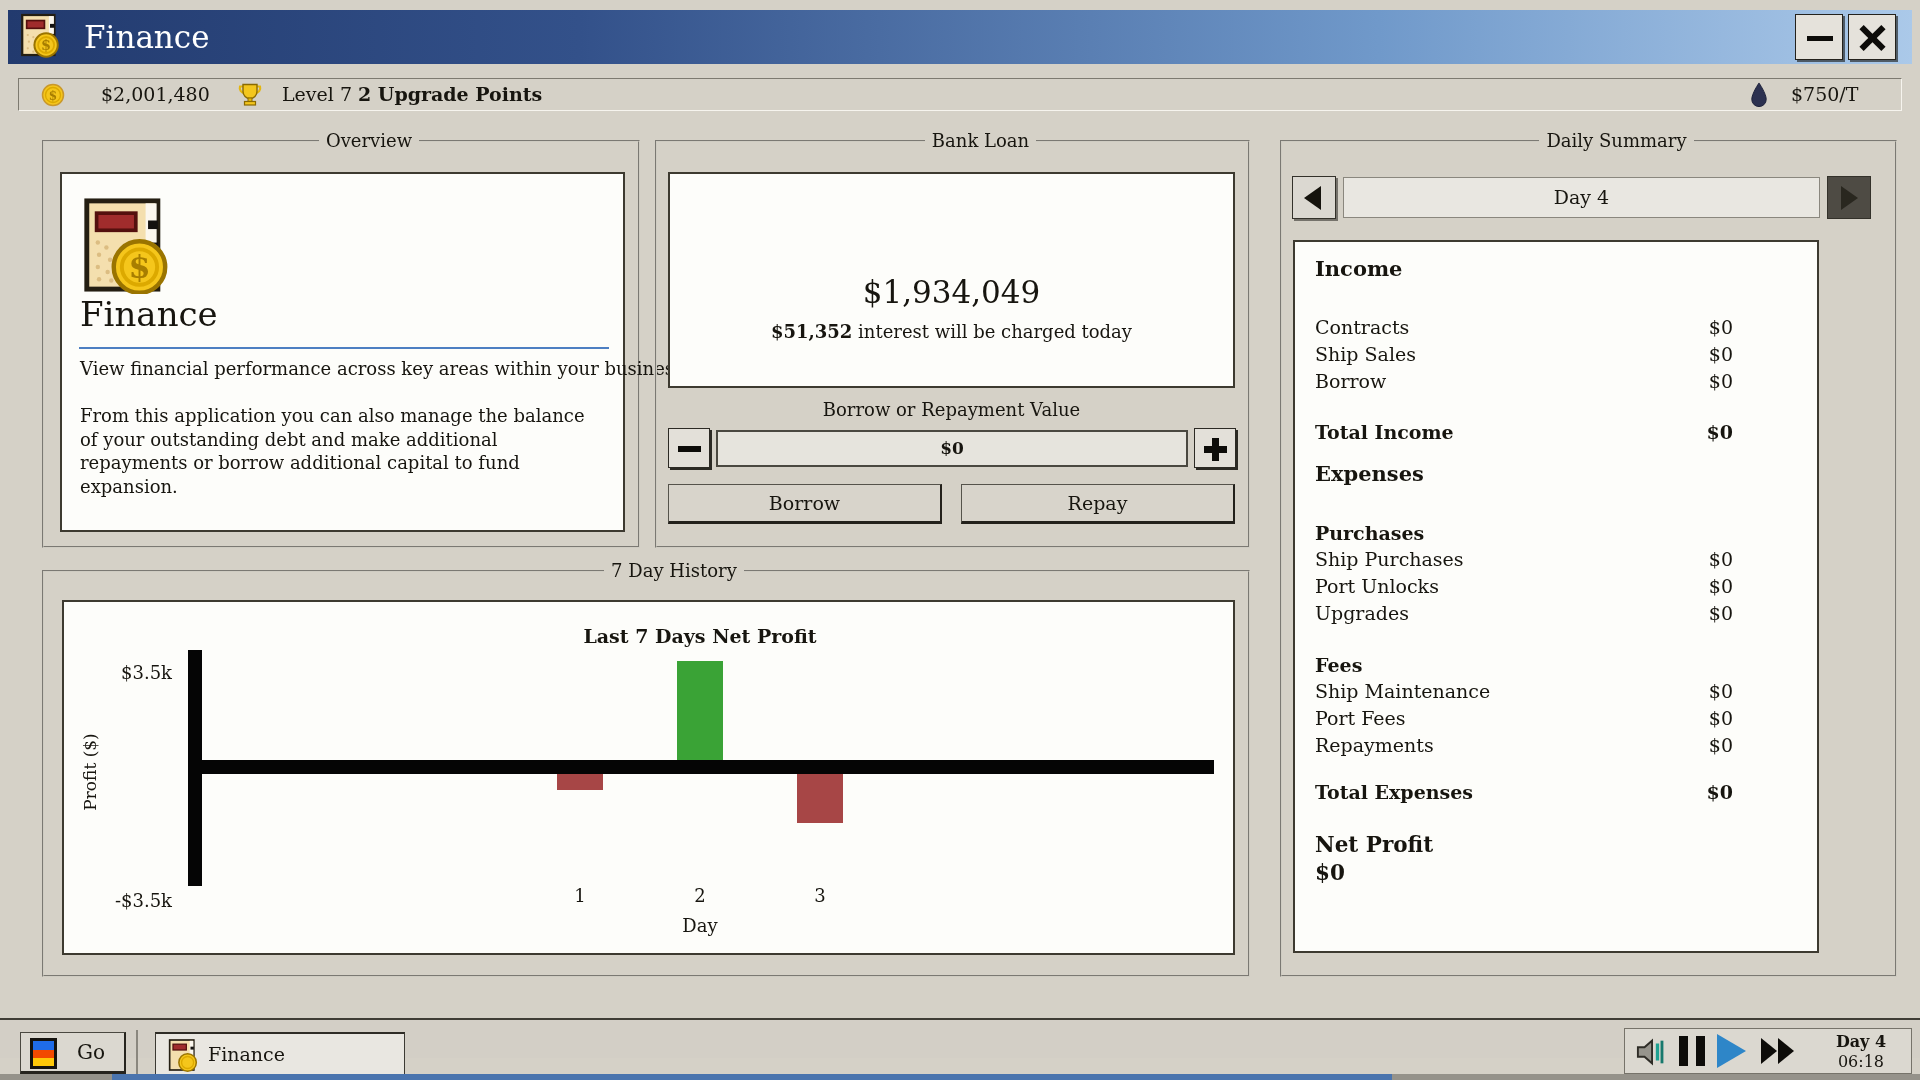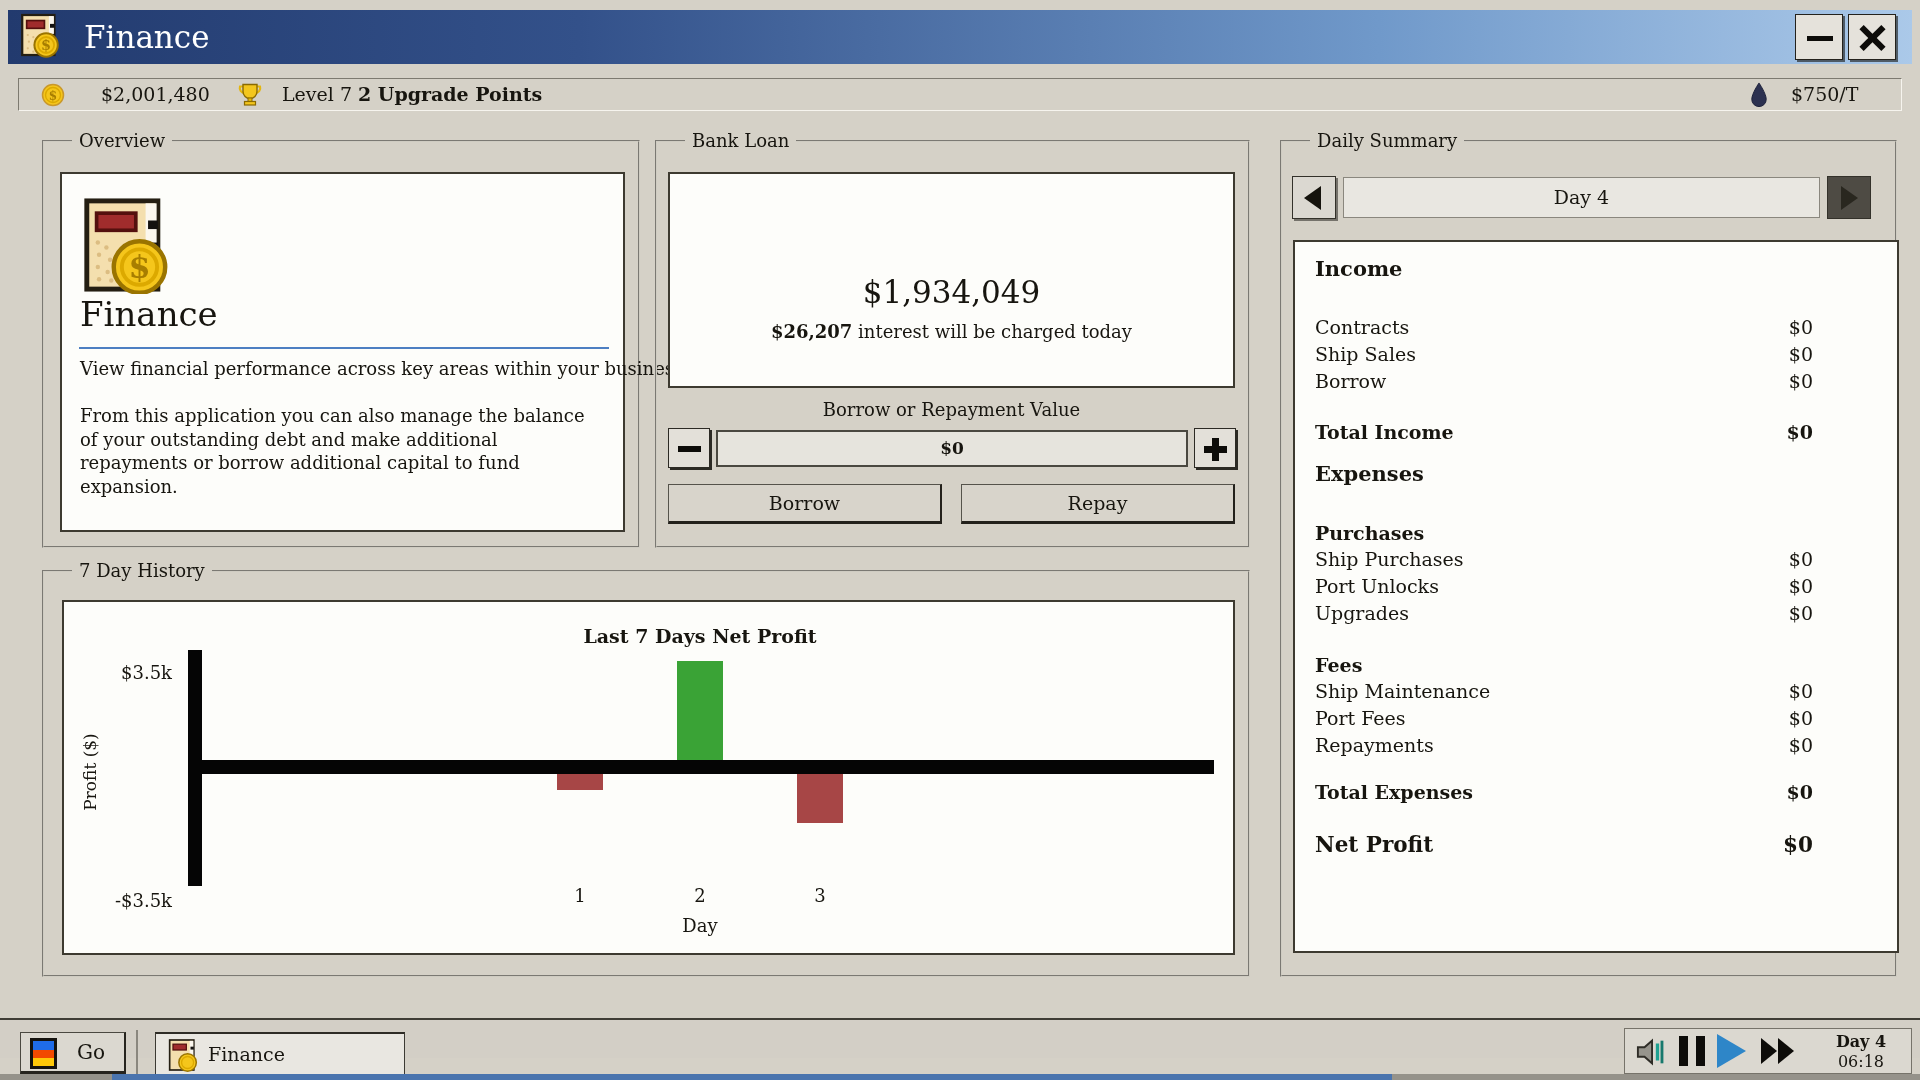--- a/index.html
+++ b/index.html
@@ -21,21 +21,21 @@
 
   
   .statusbar { position:absolute; left:18px; top:78px; width:1884px; height:33px;
     border-top:1px solid #7d7a70; border-left:1px solid #7d7a70;
     border-bottom:1px solid #f6f4ee; border-right:1px solid #f6f4ee; }
   .statusbar .txt { position:absolute; top:0; line-height:31px; font-size:19px; }
   .b { font-weight:bold; }
 
   
   fieldset { position:absolute; border:2px groove #cfccc2; }
-  legend { font-size:18px; margin-left:28px; padding:0 7px; }
+  legend { font-size:18px; margin-left:28px; padding:0 7px;text-align:center; }
 
   .card { position:absolute; background:#fdfdfa; border:2px solid #3d3a30; }
 
   
   .ov-head { position:absolute; left:80px; top:294px; font-size:34px; }
   .ov-rule { position:absolute; left:79px; top:347px; width:530px; height:2px; background:#4d7fc2; }
   .ov-p1 { position:absolute; left:80px; top:358px; font-size:18px; white-space:nowrap; }
   .ov-p2 { position:absolute; left:80px; top:404px; width:505px; font-size:18px; line-height:23.5px; }
 
   
@@ -57,21 +57,21 @@
   
   .nav-btn { position:absolute; top:176px; width:44px; height:43px; border:1px solid #33312a; }
   .nav-btn.prev { left:1292px; background:#dbd8d1; box-shadow:2px 2px 0 rgba(22,20,15,.5); cursor:pointer; }
   .nav-btn.next { left:1827px; background:#4e4b44; }
   .tri-left { position:absolute; left:11px; top:9px; width:0; height:0;
     border-top:12px solid transparent; border-bottom:12px solid transparent; border-right:17px solid #15130d; }
   .tri-right { position:absolute; left:13px; top:9px; width:0; height:0;
     border-top:12px solid transparent; border-bottom:12px solid transparent; border-left:17px solid #29271f; }
   .day-bar { position:absolute; left:1343px; top:177px; width:477px; height:41px; background:#e9e7e1;
     border:1px solid #8a877e; text-align:center; line-height:39px; font-size:19px; }
-  .sum-card { left:1293px; top:240px; width:606px; height:713px; padding:14px 84px 16px 20px; }
+  .sum-card { left:1293px; top:240px; width:526px; height:713px; padding:14px 84px 16px 20px; }
   .srow { display:flex; justify-content:space-between; font-size:19px; line-height:27px; }
   .srow.section { font-size:21px; font-weight:bold; line-height:26px; }
   .srow.sub { font-weight:bold; line-height:26px; }
   .srow.total { font-weight:bold; line-height:26px; }
   .srow.net { font-size:21.5px; font-weight:bold; line-height:28px; }
 
   
   .chart-card { left:62px; top:600px; width:1173px; height:355px; }
   .chart-title { position:absolute; left:336px; top:23px; width:600px; text-align:center; font-size:19px; font-weight:bold; }
   .yaxis { position:absolute; left:124px; top:48px; width:14px; height:236px; background:#050505; }
@@ -201,21 +201,21 @@
   <div class="ov-head">Finance</div>
   <div class="ov-rule"></div>
   <div class="ov-p1">View financial performance across key areas within your business.</div>
   <div class="ov-p2">From this application you can also manage the balance of your outstanding debt and make additional repayments or borrow additional capital to fund expansion.</div>
 
   <fieldset style="left:655px;top:130px;width:595px;height:418px;">
     <legend>Bank Loan</legend>
   </fieldset>
   <div class="card" style="left:668px;top:172px;width:567px;height:216px;"></div>
   <div class="bl-value">$1,934,049</div>
-  <div class="bl-interest"><span class="b">$26,207</span><span> interest will be charged today</span></div>
+  <div class="bl-interest"><span class="b">$51,352</span><span> interest will be charged today</span></div>
   <div class="bl-steplabel">Borrow or Repayment Value</div>
   <div class="step-btn" style="left:668px;">
       <div class="glyph-minus"></div>
     </div>
   <div class="step-input">$0</div>
   <div class="step-btn" style="left:1194px;">
       <div class="glyph-plus-h"></div>
       <div class="glyph-plus-v"></div>
     </div>
   <div class="push-btn" style="left:668px;">Borrow</div>
@@ -281,21 +281,21 @@
         <span>$0</span>
       </div>
       <div class="srow item">
         <span>Repayments</span>
         <span>$0</span>
       </div>
       <div class="srow total" style="margin-top: 20px;">
         <span>Total Expenses</span>
         <span>$0</span>
       </div>
-      <div class="srow net" style="margin-top: 26px;">
+      <div class="srow net" style="margin-top: 26px; flex-direction: column;">
         <span>Net Profit</span>
         <span>$0</span>
       </div>
     </div>
 
   <fieldset style="left:42px;top:560px;width:1208px;height:417px;">
     <legend>7 Day History</legend>
   </fieldset>
   <div class="card chart-card">
     <div class="chart-title">Last 7 Days Net Profit</div>

